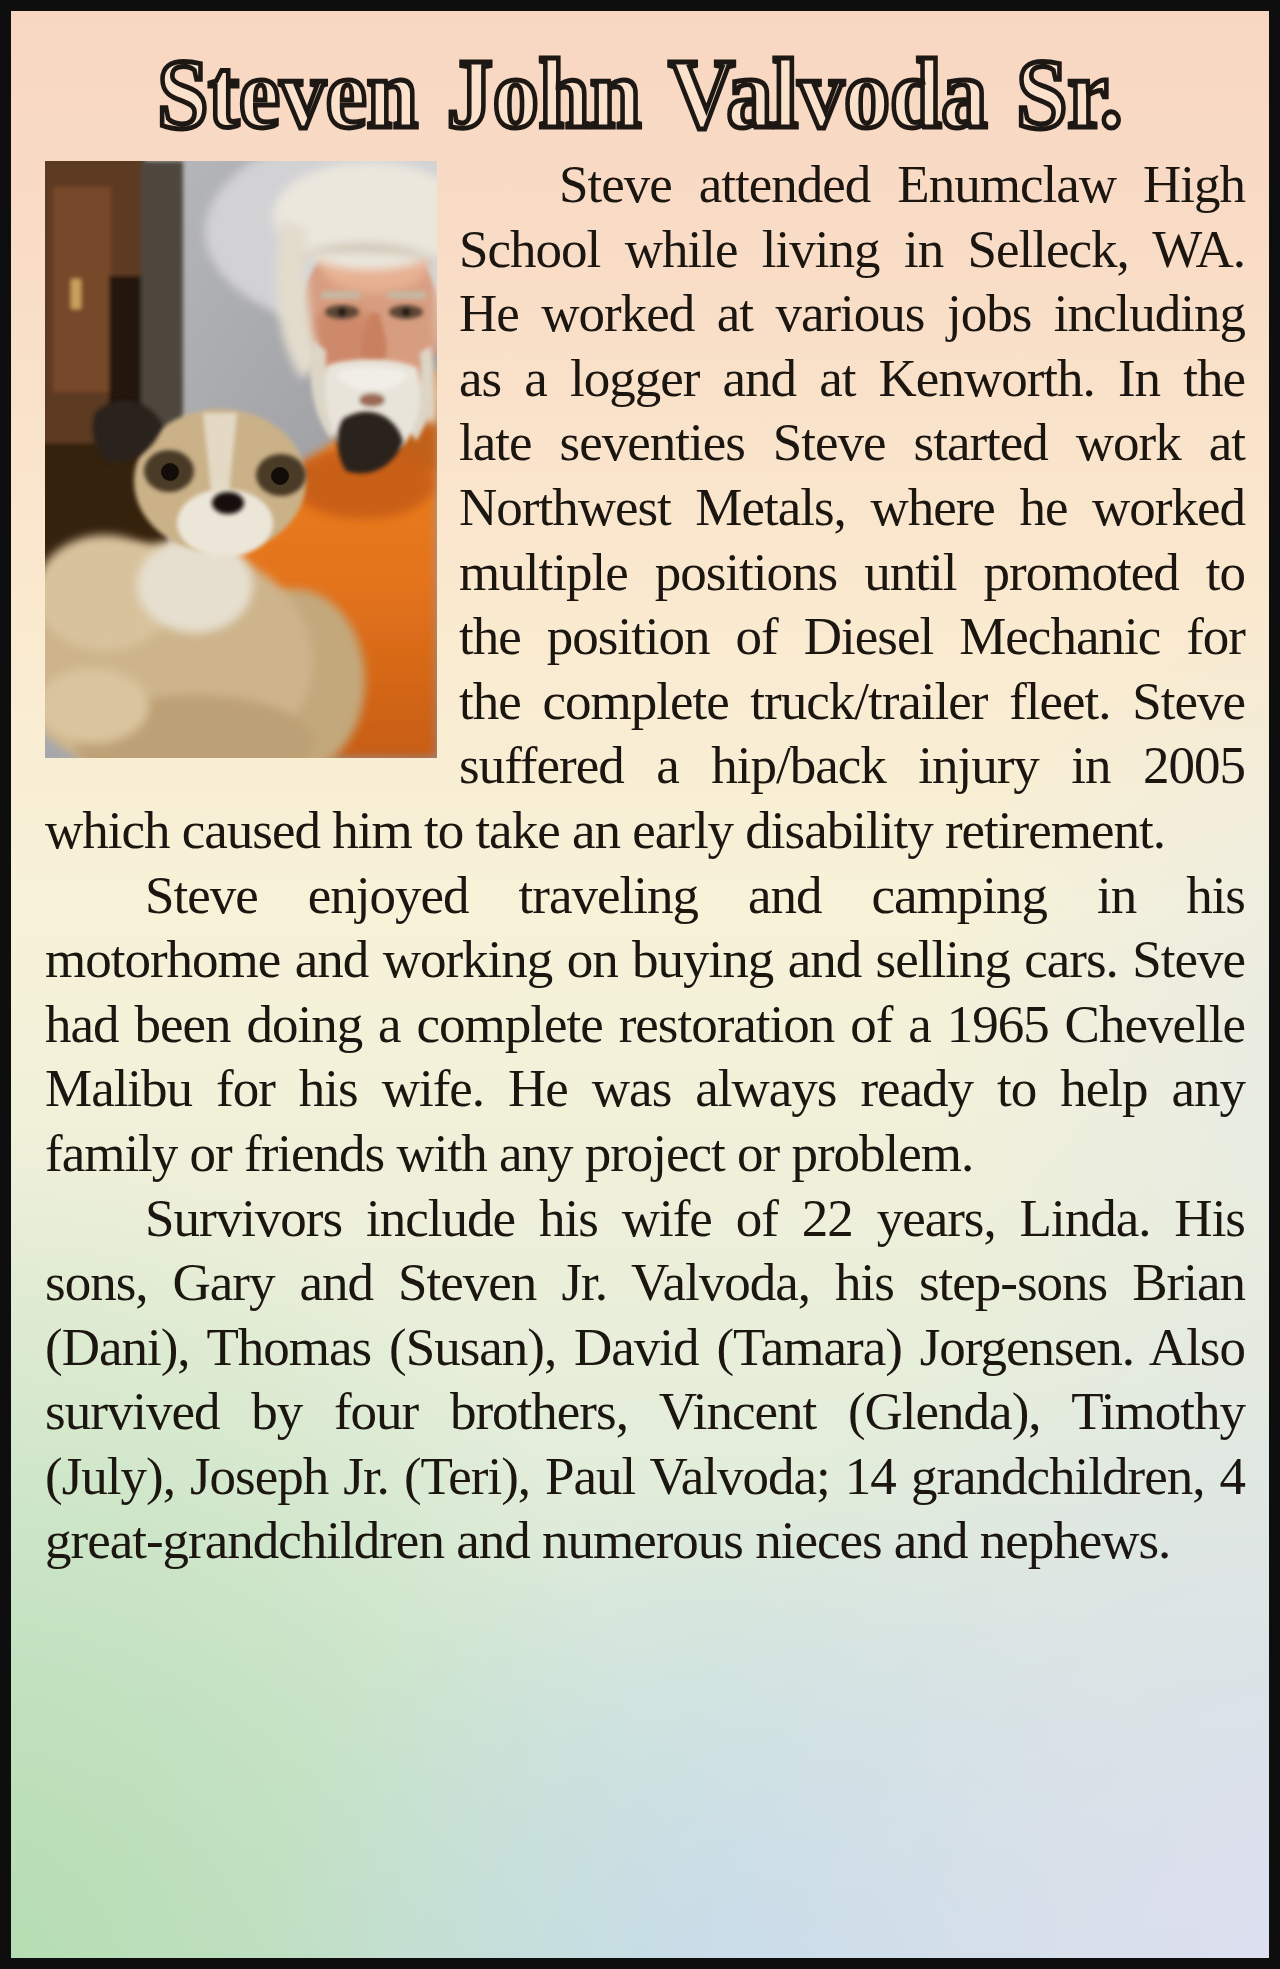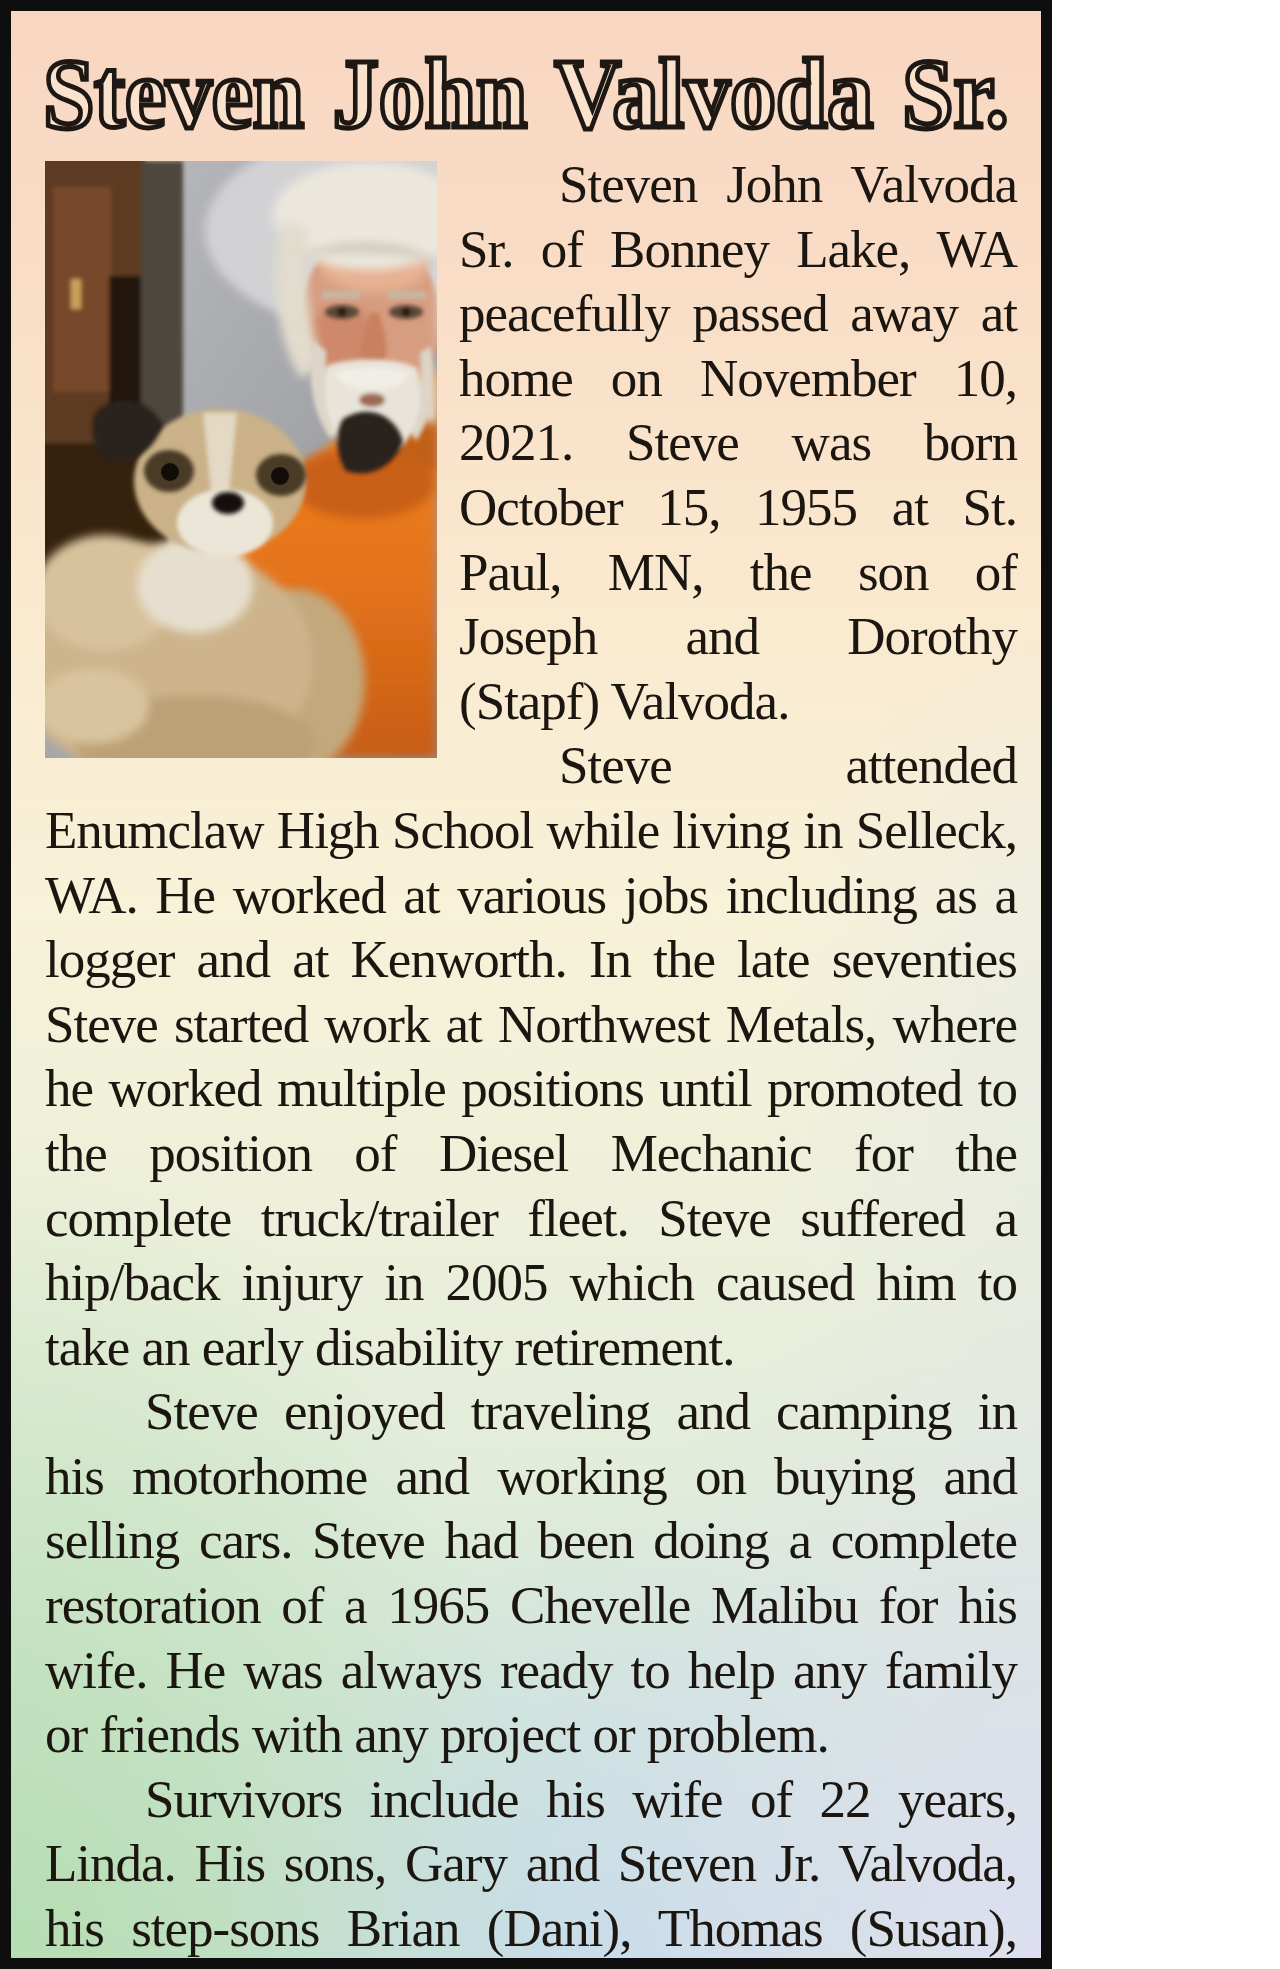--- a/index.html
+++ b/index.html
@@ -1,18 +1,18 @@
 <!DOCTYPE html>
 <html><head>
 <meta charset="utf-8">
 <style>
   html, body { margin: 0; padding: 0; }
   .page {
     position: relative;
-    width: 1052px;
+    width: 1280px;
     height: 1969px;
     box-sizing: border-box;
     border: 11px solid #0e0e0e;
     overflow: hidden;
     background:
       radial-gradient(95% 70% at 102% 101%, rgba(223,223,243,0.95) 0%, rgba(223,223,243,0) 55%),
       radial-gradient(70% 50% at 58% 103%, rgba(196,218,240,0.78) 0%, rgba(196,218,240,0) 55%),
       radial-gradient(95% 75% at -2% 101%, rgba(180,221,175,0.95) 0%, rgba(180,221,175,0) 58%),
       radial-gradient(55% 40% at 106% 54%, rgba(222,230,236,0.55) 0%, rgba(222,230,236,0) 60%),
       linear-gradient(180deg, #f8d7c2 0%, #f9dcc6 12%, #fae9cf 30%, #f7f2d8 46%,
@@ -155,19 +155,18 @@
           <ellipse cx="236" cy="314" rx="25" ry="21" fill="#4a3b28" filter="url(#soft2)"></ellipse>
           <circle cx="125" cy="311" r="9" fill="#120d08"></circle>
           <circle cx="235" cy="315" r="9" fill="#120d08"></circle>
           <ellipse cx="180" cy="362" rx="48" ry="34" fill="#ece6d8" filter="url(#soft2)"></ellipse>
           <ellipse cx="183" cy="342" rx="16" ry="11" fill="#151009" filter="url(#soft2)"></ellipse>
           <path d="M 183 352 L 183 370" stroke="#3a2f20" stroke-width="4" filter="url(#soft2)"></path>
         </g>
       </svg>
     </div>
 
-    <p>Steven John Valvoda Sr. of Bonney Lake, WA peacefully passed away at home on November 10, 2021. Steve was born October 15, 1955 at St. Paul, MN, the son of Joseph and Dorothy (Stapf) Valvoda.</p>
     <p>Steve attended Enumclaw High School while living in Selleck, WA. He worked at various jobs including as a logger and at Kenworth. In the late seventies Steve started work at Northwest Metals, where he worked multiple positions until promoted to the position of Diesel Mechanic for the complete truck/trailer fleet. Steve suffered a hip/back injury in 2005 which caused him to take an early disability retirement.</p>
     <p>Steve enjoyed traveling and camping in his motorhome and working on buying and selling cars. Steve had been doing a complete restoration of a 1965 Chevelle Malibu for his wife. He was always ready to help any family or friends with any project or problem.</p>
     <p>Survivors include his wife of 22 years, Linda. His sons, Gary and Steven Jr. Valvoda, his step-sons Brian (Dani), Thomas (Susan), David (Tamara) Jorgensen. Also survived by four brothers, Vincent (Glenda), Timothy (July), Joseph Jr. (Teri), Paul Valvoda; 14 grandchildren, 4 great-grandchildren and numerous nieces and nephews.</p>
   </div>
 
 </div>
 
 </body></html>

